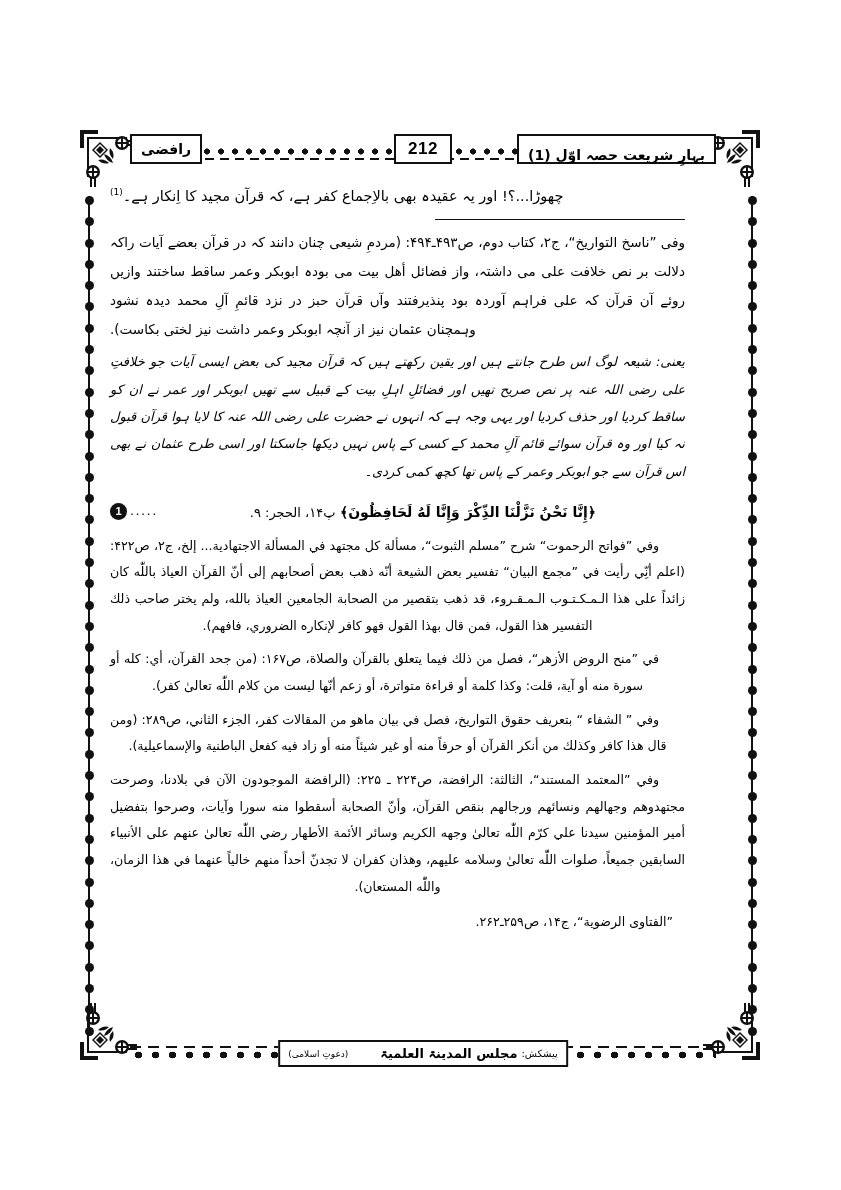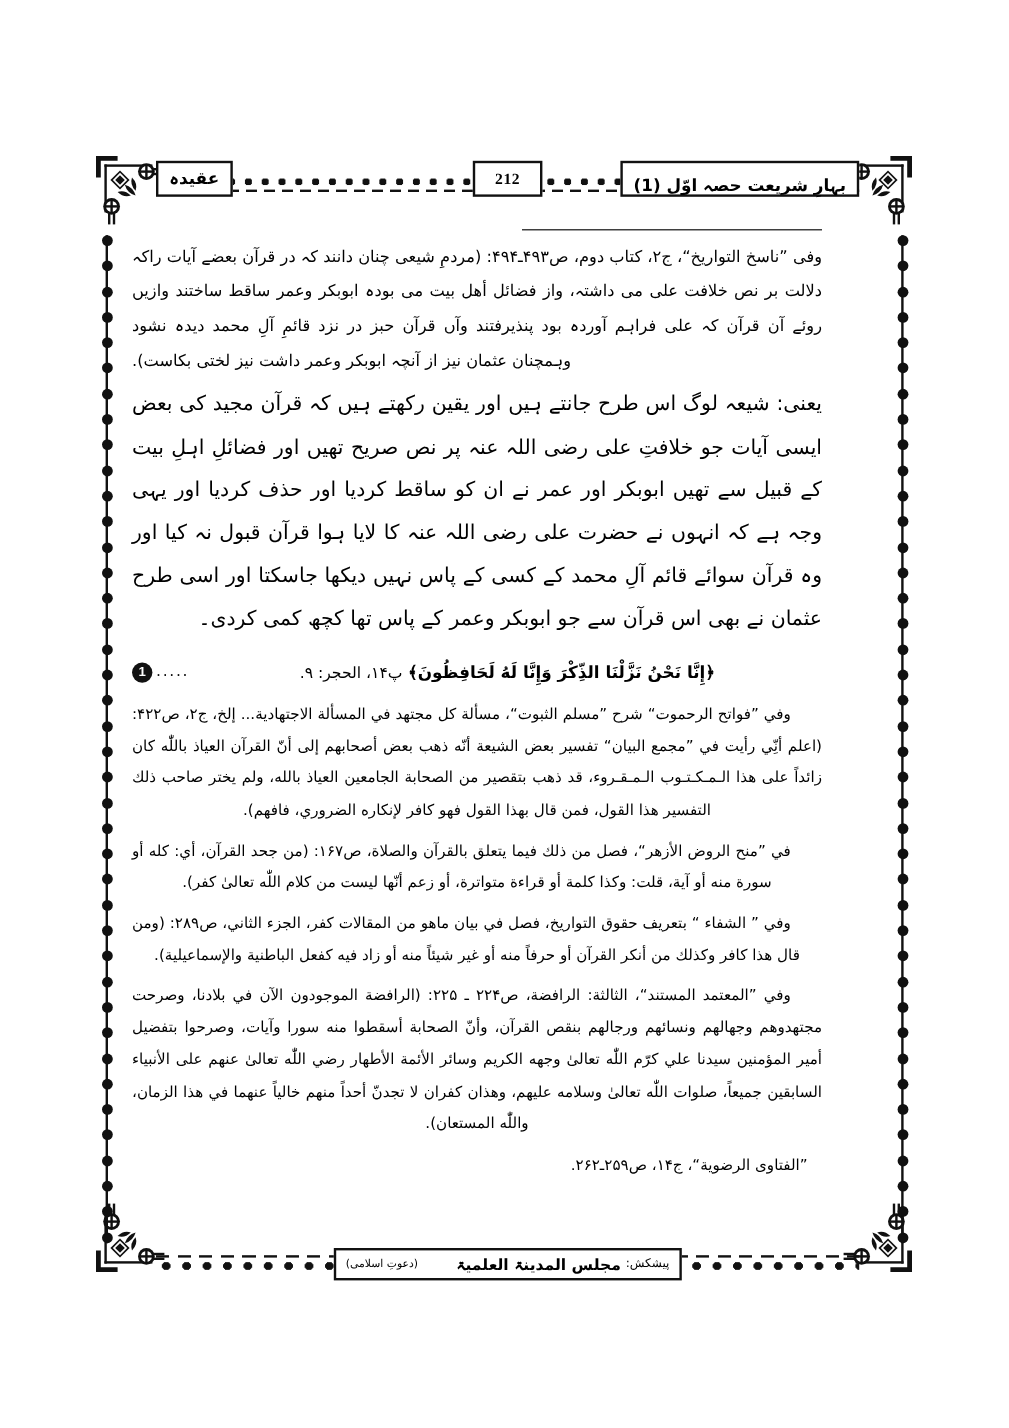--- a/index.html
+++ b/index.html
@@ -109,22 +109,22 @@
   .hdr-box.left  { left: 0; }
   .hdr-box.center{ left: 50%; transform: translateX(-50%); min-width: 58px; }
   .hdr-title {
     font-family: "DejaVu Sans", sans-serif;
     font-size: 14px;
     font-weight: 700;
     white-space: nowrap;
     line-height: 1;
   }
   .hdr-pageno {
-    font-family: Liberation Serif, serif;
-    font-size: 13px;
+    font-family: Liberation Sans, sans-serif;
+    font-size: 17px;
     font-weight: 700;
     letter-spacing: .5px;
   }
 
   
   .footer-band {
     position: absolute;
     left: 130px; top: 1040px;
     width: 586px; height: 30px;
   }
@@ -207,25 +207,26 @@
     font-family: "DejaVu Sans", sans-serif;
     font-size: 13.5px;
     line-height: 2.15;
     text-align: justify;
     text-align-last: left;
     margin: 0 0 4px 0;
   }
 
   .para-urdu {
     font-family: "DejaVu Sans", sans-serif;
-    font-size: 17px;
+    font-size: 13px;
     line-height: 2.1;
     text-align: justify;
     text-align-last: right;
     margin: 0 0 15px 0;
+    font-style: italic;
   }
 
   .verse-row {
     display: flex;
     flex-direction: row-reverse;
     align-items: flex-start;
     justify-content: flex-start;
     margin: 10px 0 8px 0;
   }
   .bullet-num {
@@ -503,26 +504,29 @@
       <div class="dots"></div>
       <div class="dashline"></div>
     </div>
     <div class="hdr-box right">
       <span class="hdr-title">بہارِ شریعت حصہ اوّل (1)</span>
     </div>
     <div class="hdr-box center">
       <span class="hdr-pageno">212</span>
     </div>
     <div class="hdr-box left">
-      <span class="hdr-title">عقیدہ</span>
+      <span class="hdr-title">رافضی</span>
     </div>
   </div>
 
   <div class="content">
 
+    <p class="line-urdu">
+      <span>چھوڑا...؟! اور یہ عقیدہ بھی بالاِجماع کفر ہے، کہ قرآن مجید کا اِنکار ہے۔</span><span class="sup">(1)</span>
+    </p>
 
     <hr class="sep">
 
     <p class="para-persian">وفی ”ناسخ التواریخ“، ج۲، کتاب دوم، ص۴۹۳ـ۴۹۴: (مردمِ شیعی چنان دانند کہ در قرآن بعضے آیات راکہ دلالت بر نص خلافت علی می داشتہ، واز فضائل أھل بیت می بودہ ابوبکر وعمر ساقط ساختند وازیں روئے آن قرآن کہ علی فراہم آوردہ بود پنذیرفتند وآں قرآن حبز در نزد قائمِ آلِ محمد دیدہ نشود وہمچنان عثمان نیز از آنچہ ابوبکر وعمر داشت نیز لختی بکاست).</p>
 
     <p class="para-urdu">یعنی: شیعہ لوگ اس طرح جانتے ہیں اور یقین رکھتے ہیں کہ قرآن مجید کی بعض ایسی آیات جو خلافتِ علی رضی اللہ عنہ پر نص صریح تھیں اور فضائلِ اہلِ بیت کے قبیل سے تھیں ابوبکر اور عمر نے ان کو ساقط کردیا اور حذف کردیا اور یہی وجہ ہے کہ انہوں نے حضرت علی رضی اللہ عنہ کا لایا ہوا قرآن قبول نہ کیا اور وہ قرآن سوائے قائم آلِ محمد کے کسی کے پاس نہیں دیکھا جاسکتا اور اسی طرح عثمان نے بھی اس قرآن سے جو ابوبکر وعمر کے پاس تھا کچھ کمی کردی۔</p>
 
     <div class="verse-row">
       <div class="bullet-num">1</div>
       <div class="dotlead">.....</div>

